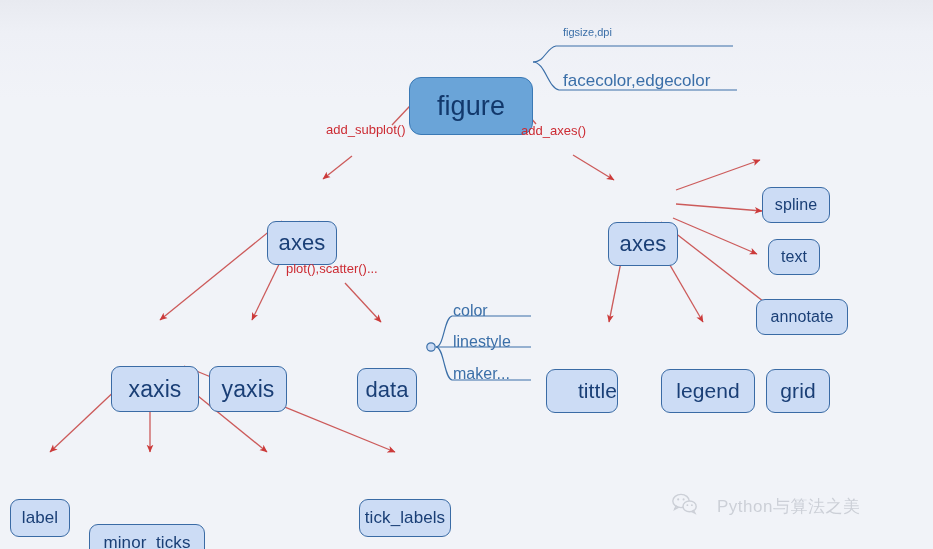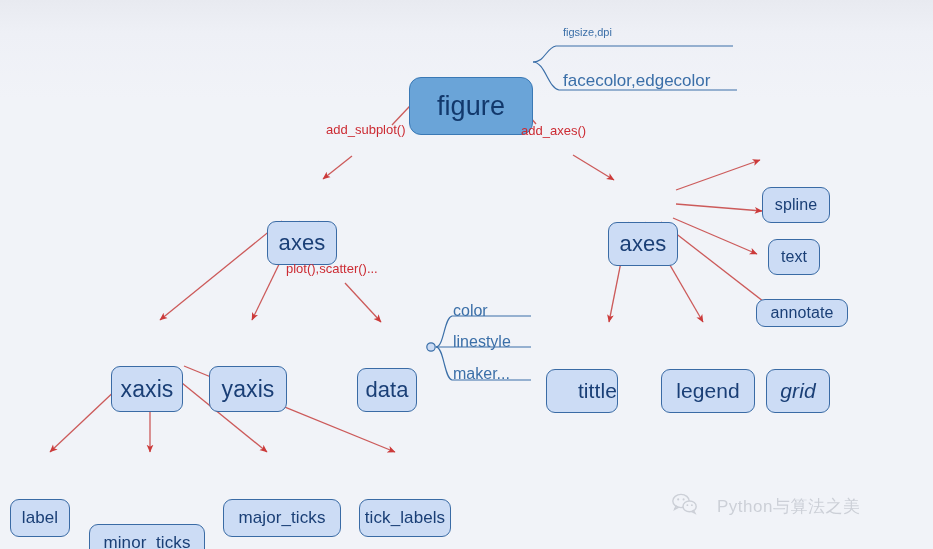--- a/index.html
+++ b/index.html
@@ -129,69 +129,66 @@
   </div>
 
   <div class="node" style="left:267px; top:177px; width:70px; height:44px; font-size:22px;">
     <span>axes</span>
   </div>
 
   <div class="node" style="left:608px; top:178px; width:70px; height:44px; font-size:22px;">
     <span>axes</span>
   </div>
 
-  <div class="node" style="left:111px; top:322px; width:72px; height:46px; font-size:23px;">
+  <div class="node" style="left:111px; top:322px; width:88px; height:46px; font-size:23px;">
     <span>xaxis</span>
   </div>
 
   <div class="node" style="left:209px; top:322px; width:78px; height:46px; font-size:23px;justify-content:center;">
     <span>yaxis</span>
   </div>
 
   <div class="node" style="left:357px; top:324px; width:60px; height:44px; font-size:22px;">
     <span>data</span>
   </div>
 
   <div class="node" style="left:10px; top:455px; width:60px; height:38px; font-size:17px;">
     <span>label</span>
   </div>
 
   <div class="node" style="left:89px; top:480px; width:116px; height:38px; font-size:17px;">
     <span>minor_ticks</span>
   </div>
 
-  <div class="node" style="left:223px; top:455px; width:118px; height:38px; font-size:17px;">
-    <span>major_ticks</span>
-  </div>
 
   <div class="node" style="left:359px; top:455px; width:92px; height:38px; font-size:17px;">
     <span>tick_labels</span>
   </div>
 
   <div class="node" style="left:762px; top:143px; width:68px; height:36px; font-size:16px;">
     <span>spline</span>
   </div>
 
   <div class="node" style="left:768px; top:195px; width:52px; height:36px; font-size:16px;">
     <span>text</span>
   </div>
 
-  <div class="node" style="left:756px; top:255px; width:92px; height:28px; font-size:16px;">
+  <div class="node" style="left:756px; top:255px; width:92px; height:36px; font-size:16px;">
     <span>annotate</span>
   </div>
 
   <div class="node" style="left:546px; top:325px; width:72px; height:44px; font-size:21px;justify-content:flex-end;">
     <span>tittle</span>
   </div>
 
   <div class="node" style="left:661px; top:325px; width:94px; height:44px; font-size:21px;text-align:right;">
     <span>legend</span>
   </div>
 
-  <div class="node" style="left:766px; top:325px; width:64px; height:44px; font-size:21px;font-style:italic;">
+  <div class="node" style="left:766px; top:325px; width:64px; height:44px; font-size:21px;">
     <span>grid</span>
   </div>
 
   <div class="edge-label" style="left:326px; top:122px;">
     <span>add_subplot()</span>
   </div>
 
   <div class="edge-label" style="left:521px; top:123px;">
     <span>add_axes()</span>
   </div>

